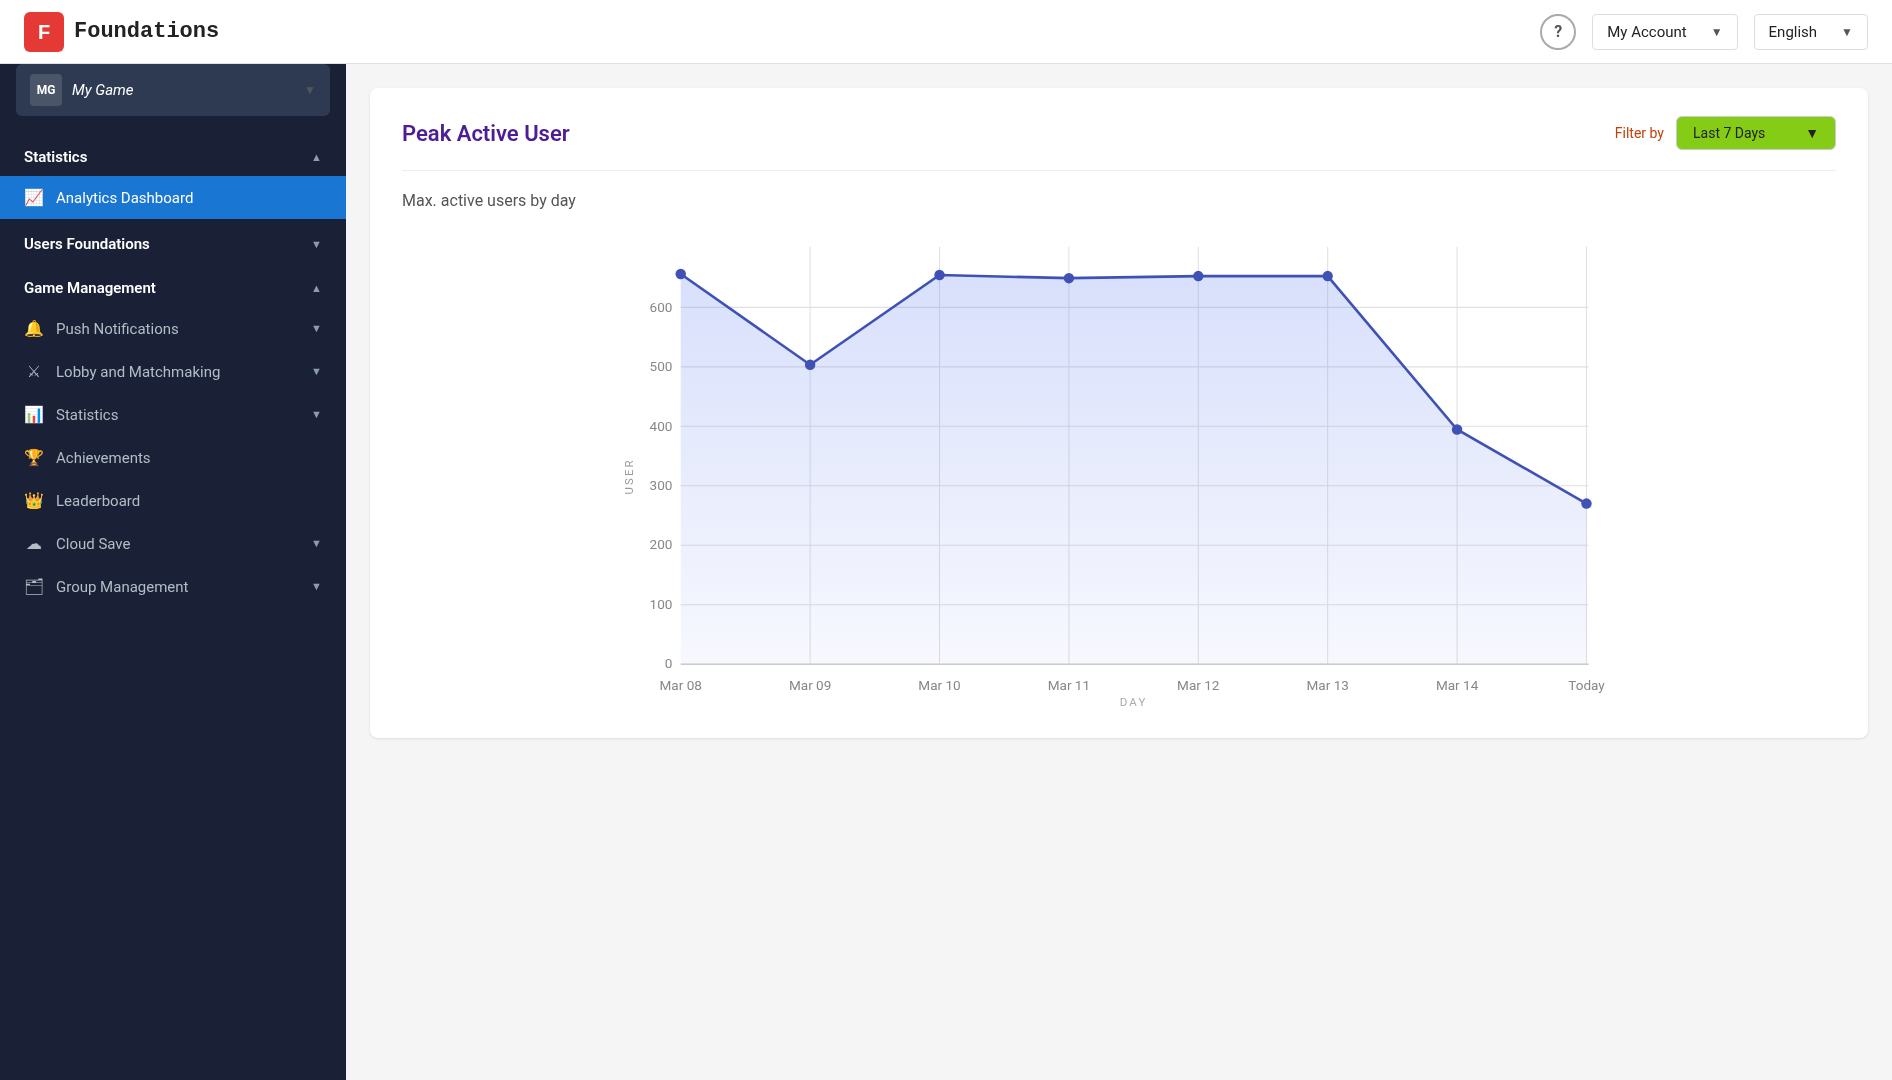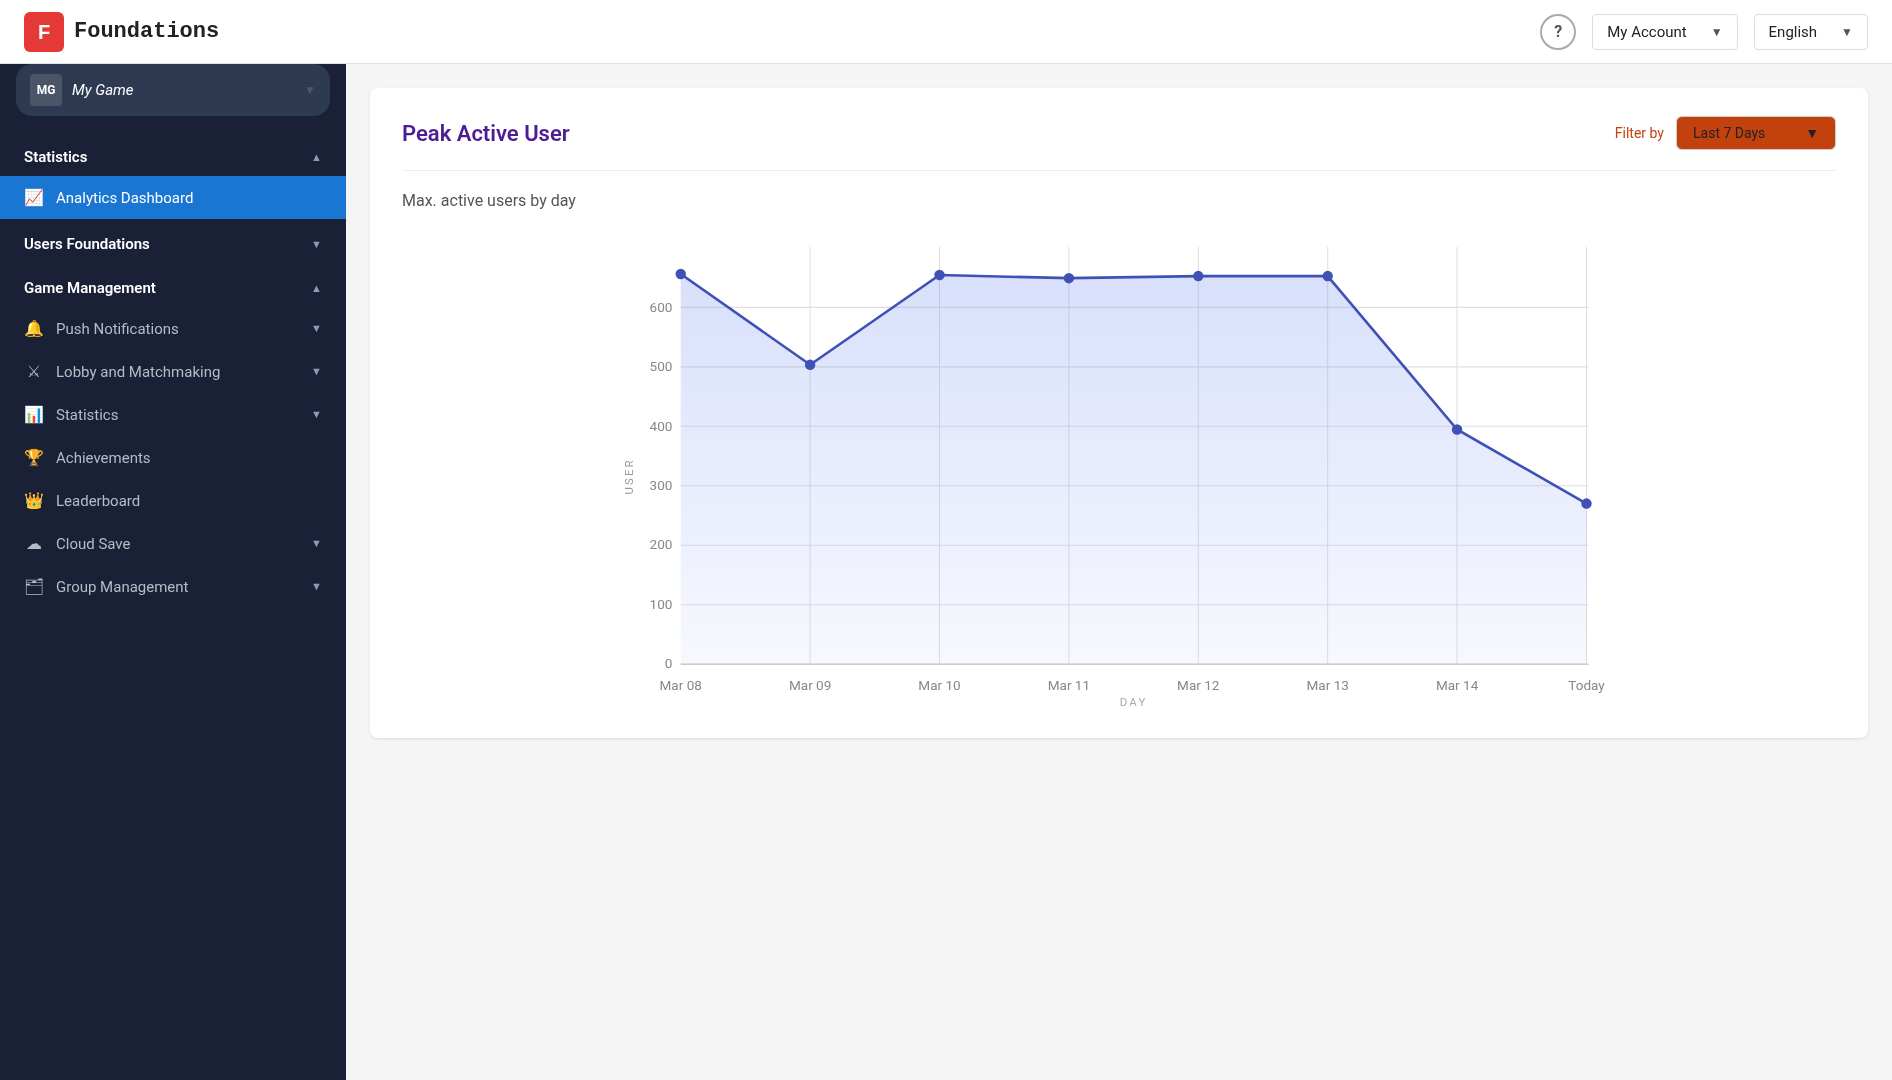--- a/index.html
+++ b/index.html
@@ -33,21 +33,21 @@
     .sidebar {
       width: 346px; background: #1a2035; color: #fff; flex-shrink: 0;
       display: flex; flex-direction: column; overflow-y: auto;
     }
     .studio-label {
       font-size: 11px; color: #8a9bb5; text-transform: uppercase;
       letter-spacing: 1px; padding: 20px 24px 10px;
     }
     .game-selector {
       display: flex; align-items: center; gap: 10px;
-      background: #2d3a52; border-radius: 16px; margin: 0 16px 16px;
+      background: #2d3a52; border-radius: 6px; margin: 0 16px 16px;
       padding: 10px 14px; cursor: pointer;
     }
     .game-avatar {
       width: 32px; height: 32px; background: #4a5568; border-radius: 4px;
       display: flex; align-items: center; justify-content: center;
       font-size: 12px; font-weight: 700; color: #fff; flex-shrink: 0;
     }
     .game-name { font-size: 15px; color: #fff; flex: 1; font-style: italic; }
     .nav-section-header {
       display: flex; align-items: center; justify-content: space-between;
@@ -72,21 +72,21 @@
     .card-header {
       display: flex; align-items: center; justify-content: space-between;
       margin-bottom: 20px;
     }
     .card-title { font-size: 22px; font-weight: 600; color: #4c1d95; }
     .filter-row { display: flex; align-items: center; gap: 12px; }
     .filter-label { font-size: 14px; color: #c2410c; }
     .filter-dropdown {
       display: flex; align-items: center; gap: 8px; padding: 8px 16px;
       border: 1px solid #ccc; border-radius: 6px; cursor: pointer;
-      font-size: 14px; color: #222; background: #c2410c; min-width: 160px;
+      font-size: 14px; color: #222; background: #84cc16; min-width: 160px;
     }
     .chart-subtitle { font-size: 16px; color: #555; margin-bottom: 16px; }
     .chart-container { position: relative; width: 100%; }
 
     svg.chart { width: 100%; height: 480px; overflow: visible; }
 
     
     .card-divider { border: none; border-top: 1px solid #eee; margin-top: 0; }
   </style>
 </head>

